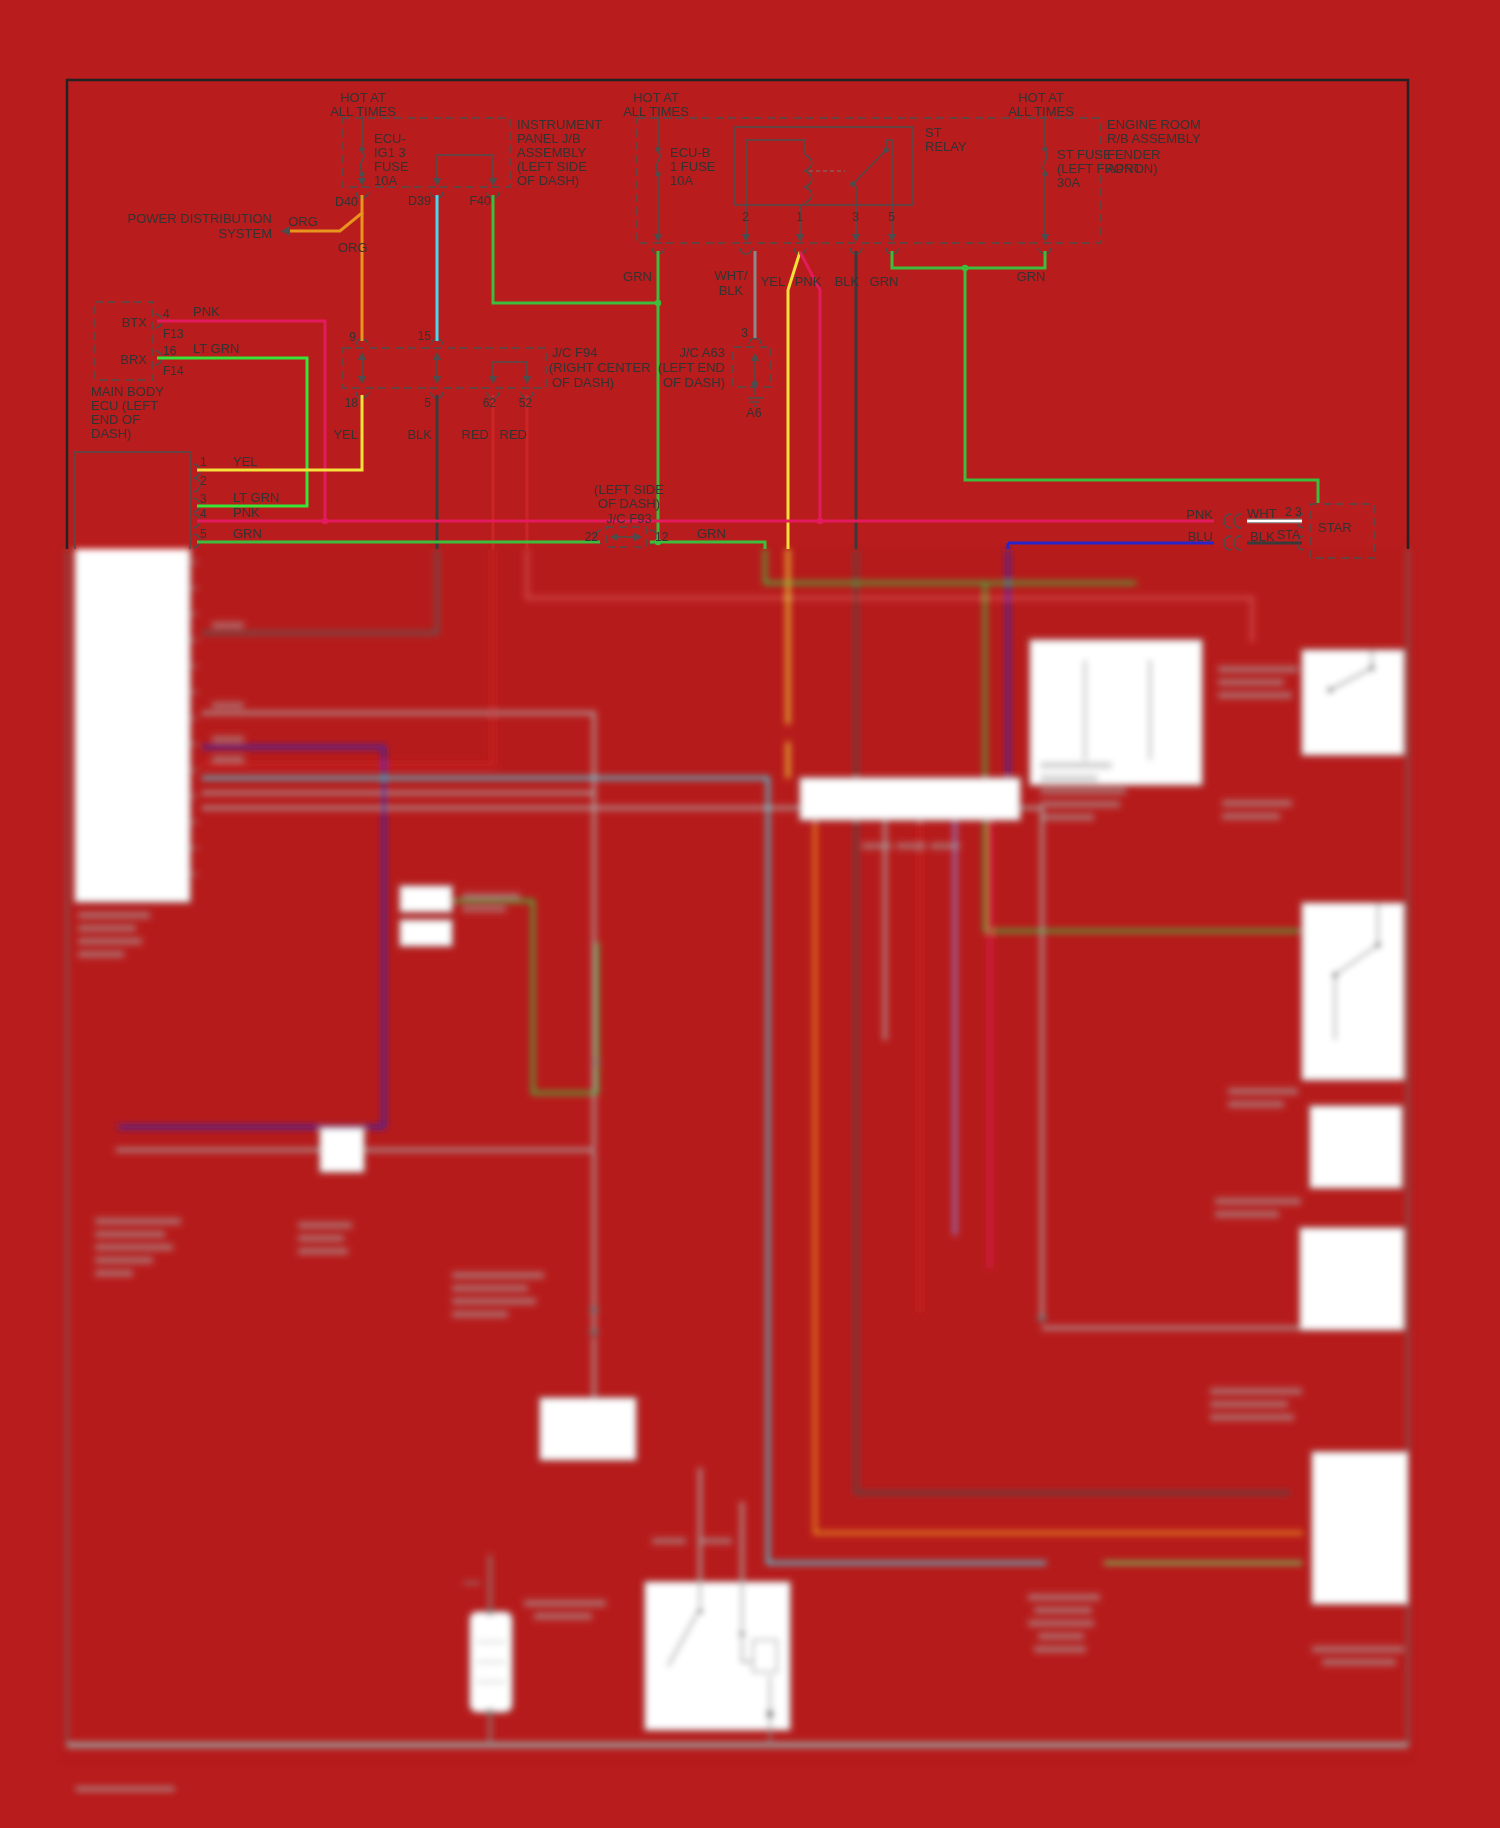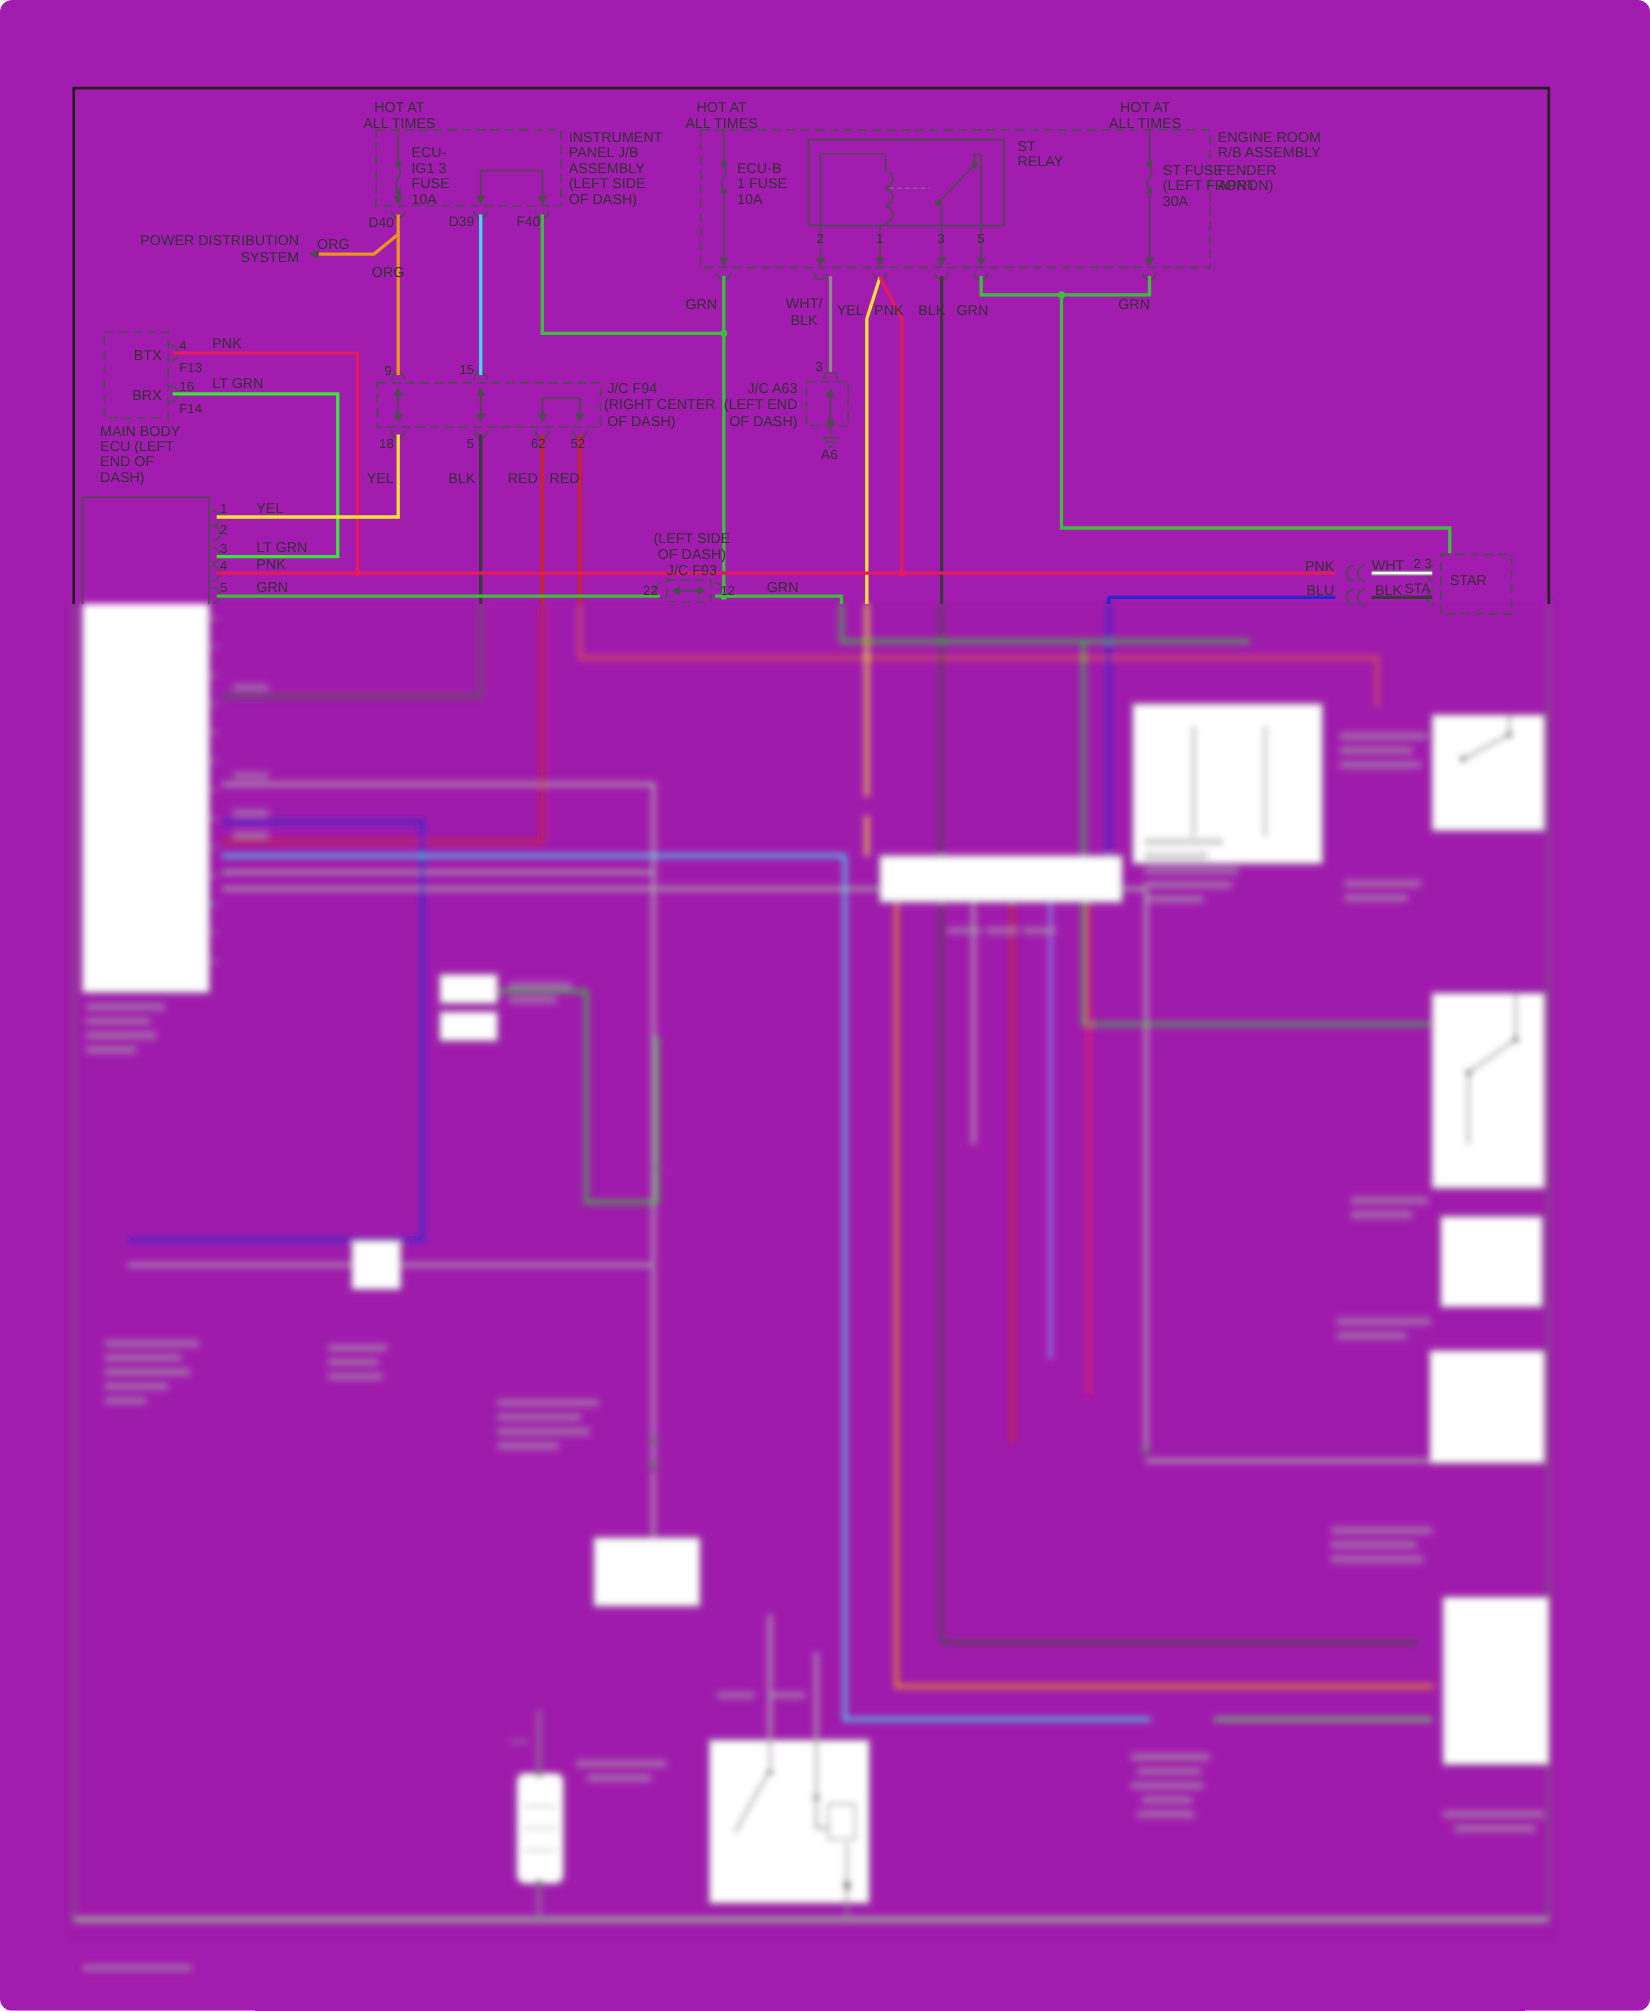--- a/index.html
+++ b/index.html
@@ -1,16 +1,16 @@
 <!DOCTYPE html>
 <html style="--c-line: #4d4d4d; --c-text: #333333; --c-org: #E8941E; --c-ltblu: #45D9EE; --c-grn: #3CBE3C; --c-ltgrn: #37E437; --c-yel: #F2E23A; --c-pnk: #E31A5D; --c-red: #CC2525; --c-blu: #2626CC; --c-blk: #3a3a3a; --c-wht: #DCDCDC; --c-whtblk: #8a8a8a; --c-bgray: #ABABAB;"><head>
 <meta charset="utf-8">
 <style>
   html,body{margin:0;padding:0;background:#fff;}
-  .page{position:relative;width:1500px;height:1828px;background:#a21caf;overflow:hidden;border-radius:11px;}
+  .page{position:relative;width:1500px;height:1828px;background:#b91c1c;overflow:hidden;}
   svg{position:absolute;left:0;top:0;}
   .lbl{font-family:"Liberation Sans",sans-serif;fill:var(--c-text,#333);}
   .ln{stroke:var(--c-line,#4d4d4d);fill:none;stroke-width:1.5;}
   .dash{stroke:var(--c-line,#4d4d4d);fill:none;stroke-width:1.5;stroke-dasharray:8 5;}
   .wire{fill:none;stroke-width:3;stroke-linecap:butt;stroke-linejoin:miter;}
   .dot{fill:var(--c-line,#4d4d4d);stroke:none;}
   .blob{fill:#a8a8a8;opacity:.55;}
   .bbox{fill:#ffffff;stroke:#9a9a9a;stroke-width:1.8;}
   .bwire{fill:none;stroke-width:3;}
 </style>

